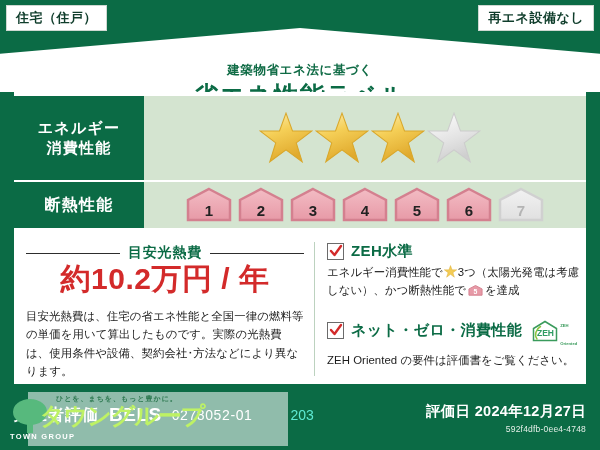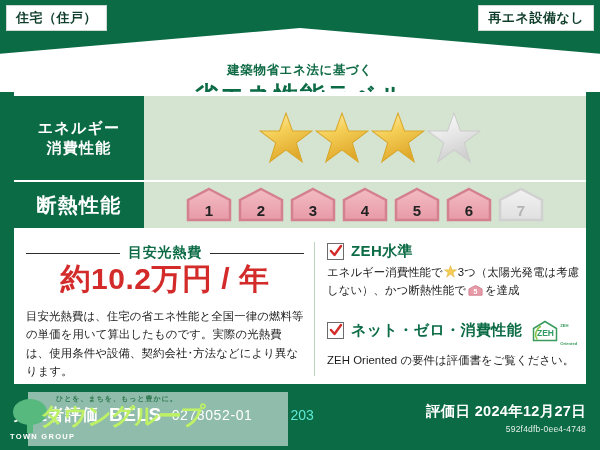--- a/index.html
+++ b/index.html
@@ -85,21 +85,21 @@
     background: #0b6b45;
     color: #fff;
     font-weight: bold;
     font-size: 15px;
     letter-spacing: 1.2px;
     display: flex; flex-direction: column;
     align-items: center; justify-content: center;
     line-height: 1.35;
     flex: none;
   }
-  .perf-row.insul .perf-key { font-size: 20px; }
+  .perf-row.insul .perf-key { font-size: 16px; }
   .perf-val {
     flex: 1;
     display: flex;
     align-items: center;
     justify-content: center;
     gap: 0px;
   }
 
   
   .stars { display: flex; align-items: center; gap: 2px; margin-left: 10px; }

